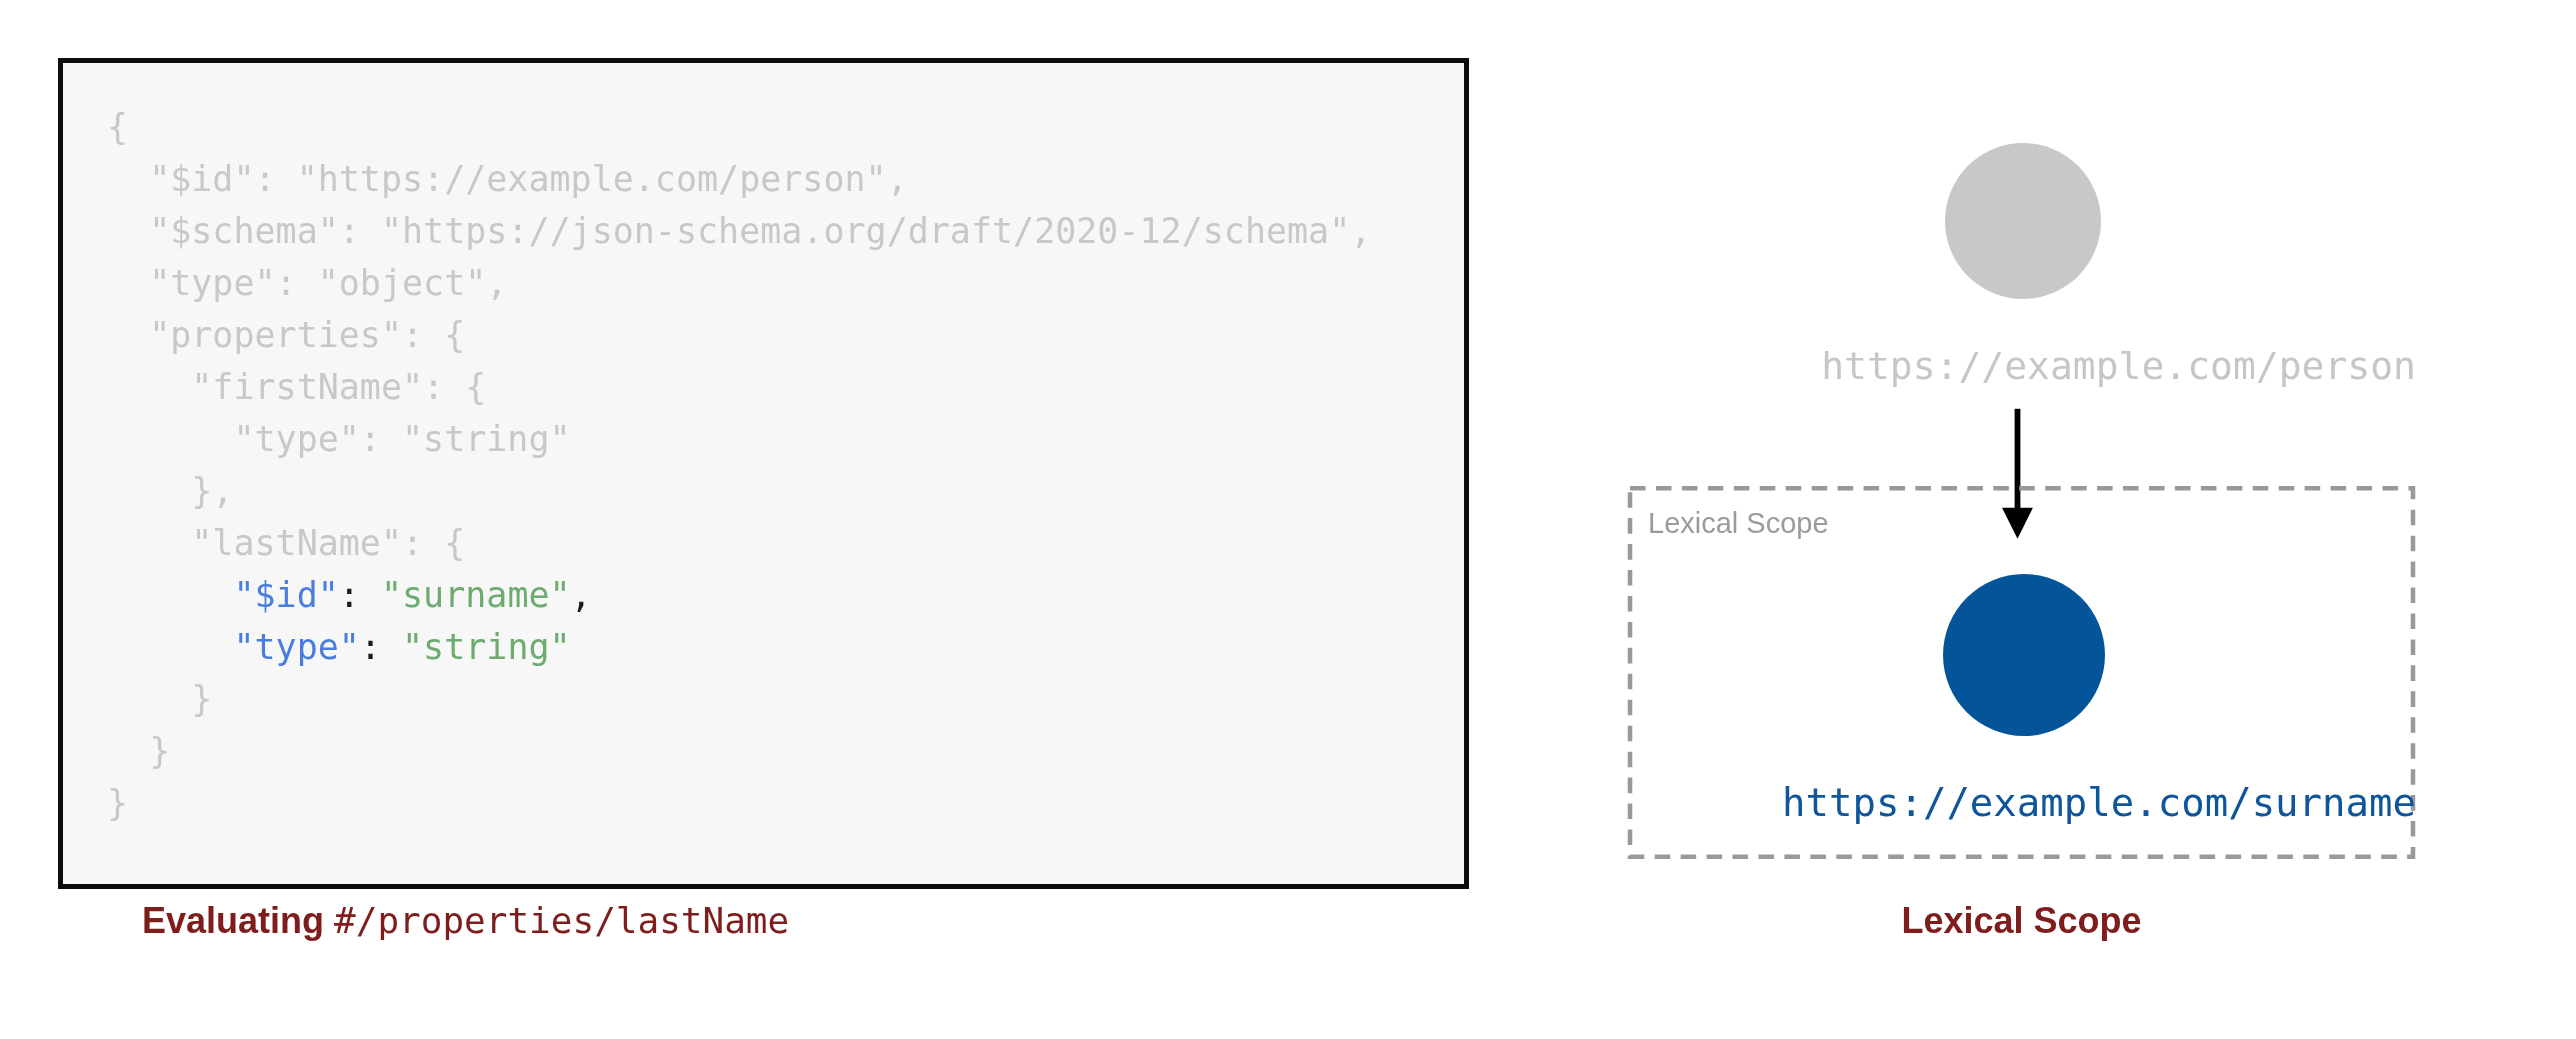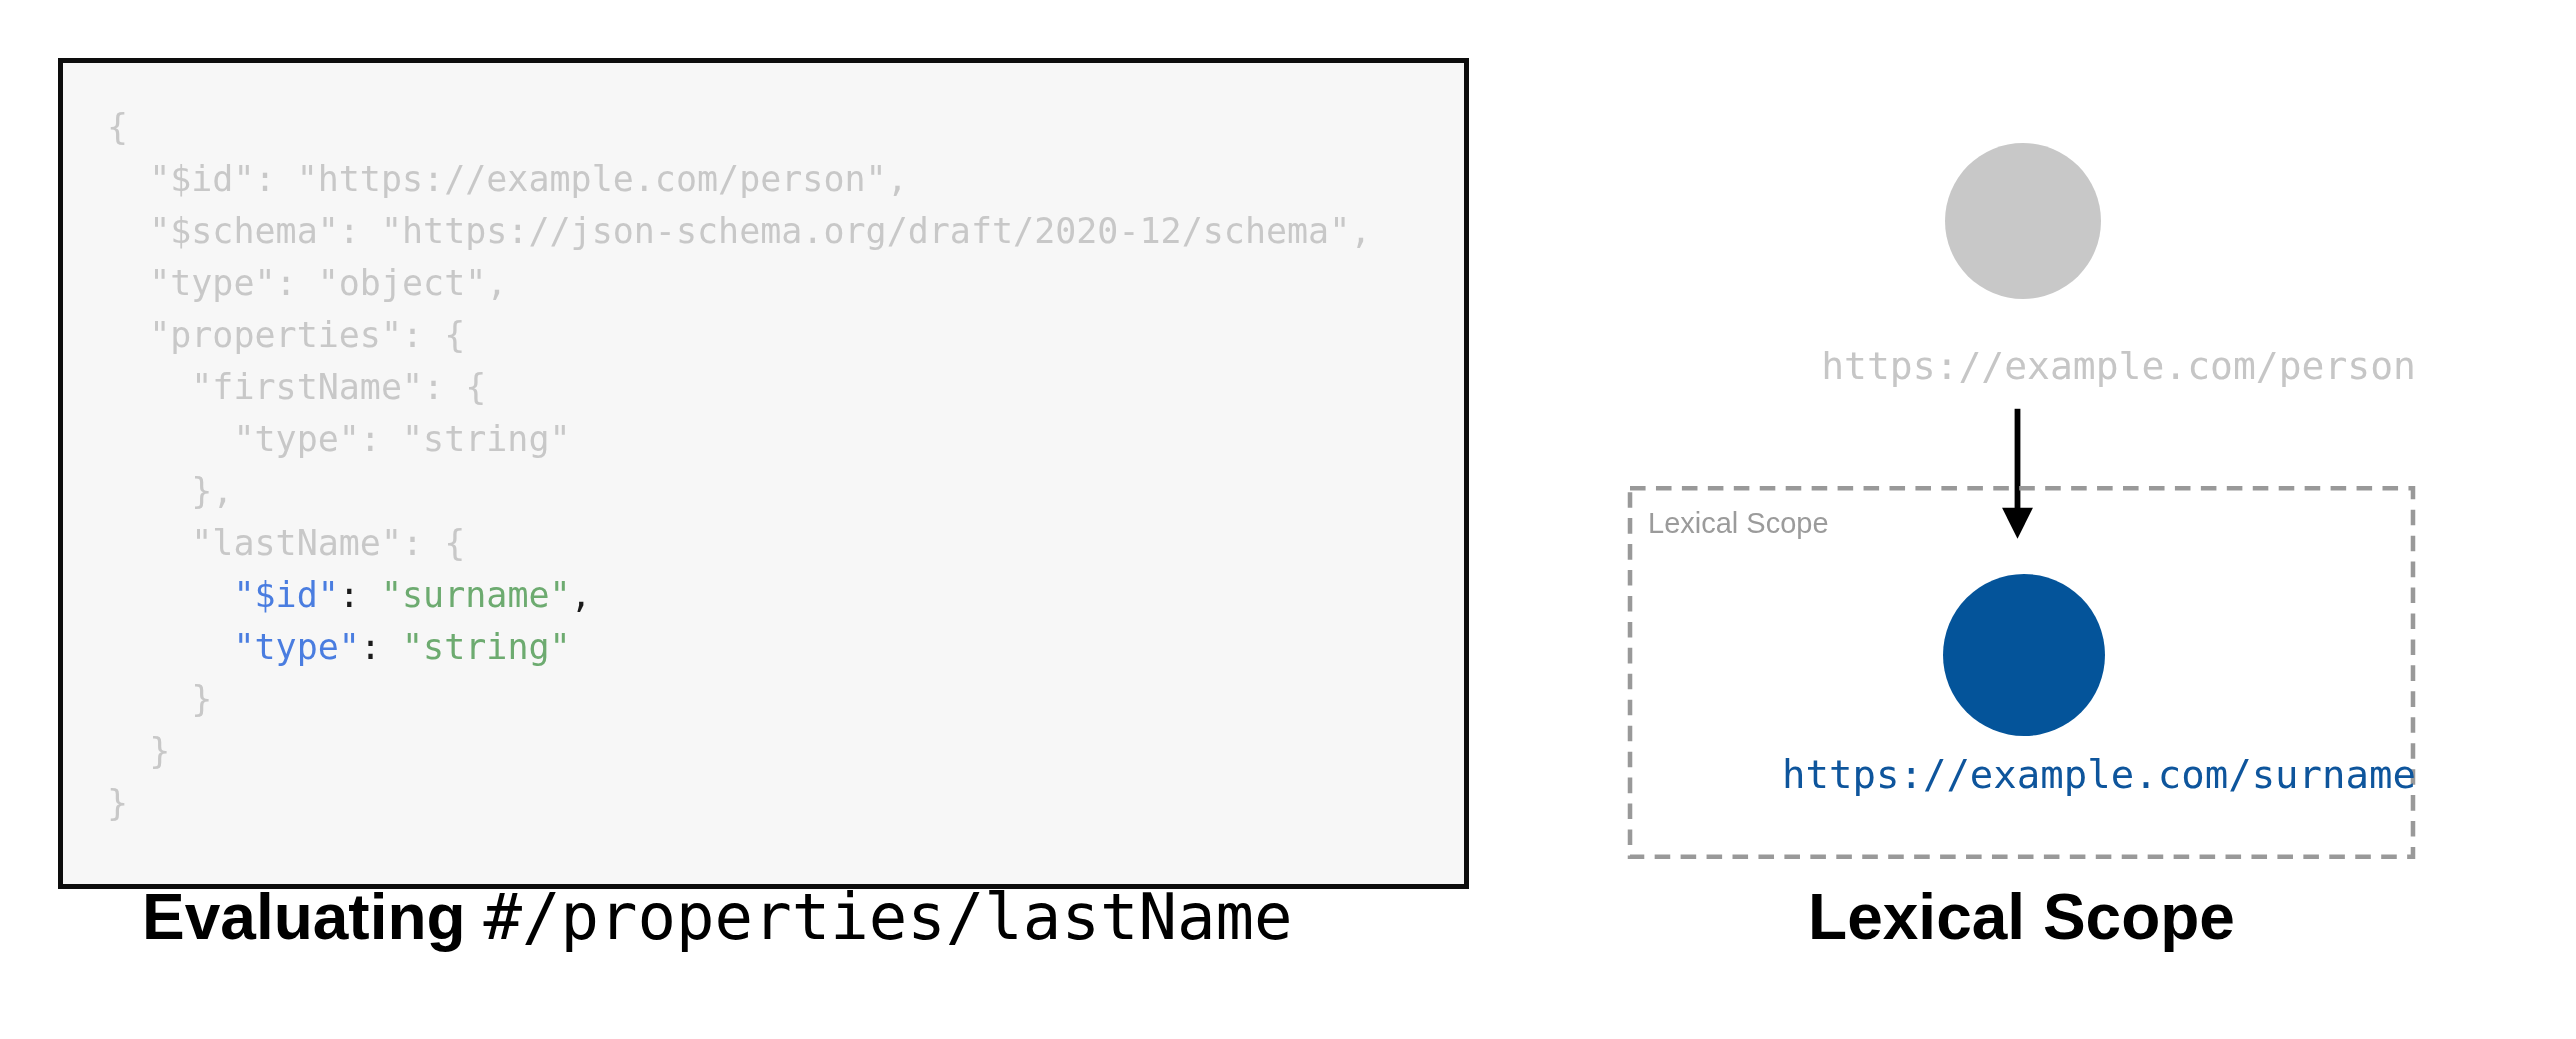--- a/index.html
+++ b/index.html
@@ -26,22 +26,22 @@
     white-space:pre;
   }
   .code-line{height:52px;}
   .seg-g {color:#c8c8c8;}
   .seg-b {color:#4a7de0;}
   .seg-gr{color:#6dab70;}
   .seg-p {color:#1b1b1b;}
 
   
   .caption{
-    position:absolute;top:880px;
-    font-size:64px;color:#000000;
+    position:absolute;top:900px;
+    font-size:36px;color:#7f1d1d;
     white-space:nowrap;
   }
   .caption-left{left:142px;}
   .caption-bold{font-family:"Liberation Sans", sans-serif;font-weight:bold;}
   .caption-mono{font-family:"DejaVu Sans Mono", monospace;font-weight:normal;}
   .caption-right{
     left:1627px;width:789px;text-align:center;
     font-family:"Liberation Sans", sans-serif;font-weight:bold;
   }
 
@@ -49,21 +49,21 @@
   .circle{position:absolute;border-radius:50%;}
   .circle-parent{left:1945px;top:143px;width:156px;height:156px;background:#c8c8c8;}
   .circle-child {left:1943px;top:574px;width:162px;height:162px;background:#04549a;}
 
   .uri{
     position:absolute;left:1627px;width:789px;
     text-align:right;white-space:nowrap;
     font-family:"DejaVu Sans Mono", monospace;
   }
   .uri-parent{top:344px;font-size:38px;line-height:44px;color:#c6c6c6;}
-  .uri-child {top:752px;font-size:39px;line-height:45px;color:#0e559c;}
+  .uri-child {top:780px;font-size:39px;line-height:45px;color:#0e559c;}
 
   .arrow-svg{position:absolute;left:1995px;top:408px;}
 
   .scope-svg{position:absolute;left:1627px;top:486px;}
   .scope-label{
     position:absolute;left:1648px;top:506px;
     font-family:"Liberation Sans", sans-serif;
     font-size:29px;line-height:34px;color:#9b9b9b;
     white-space:nowrap;
   }

